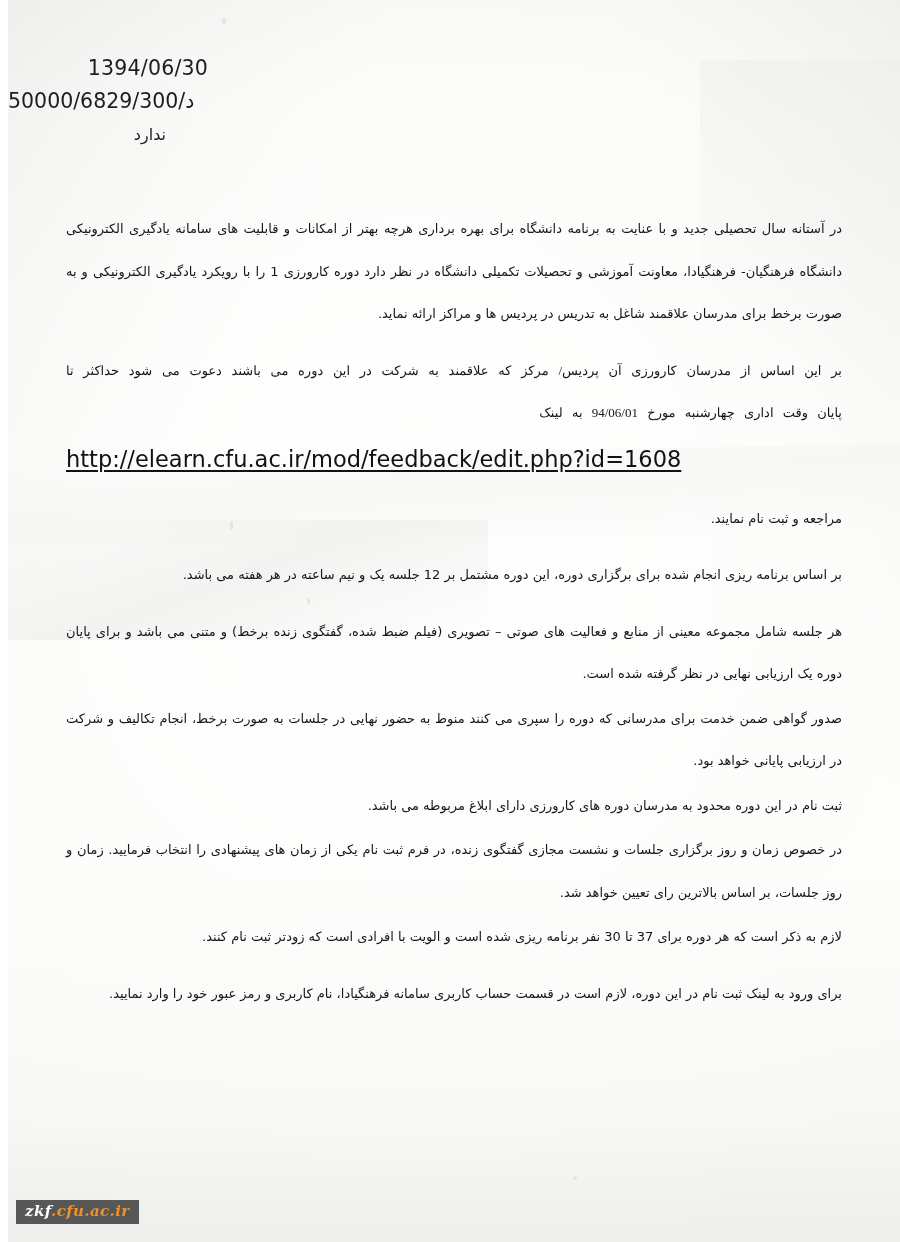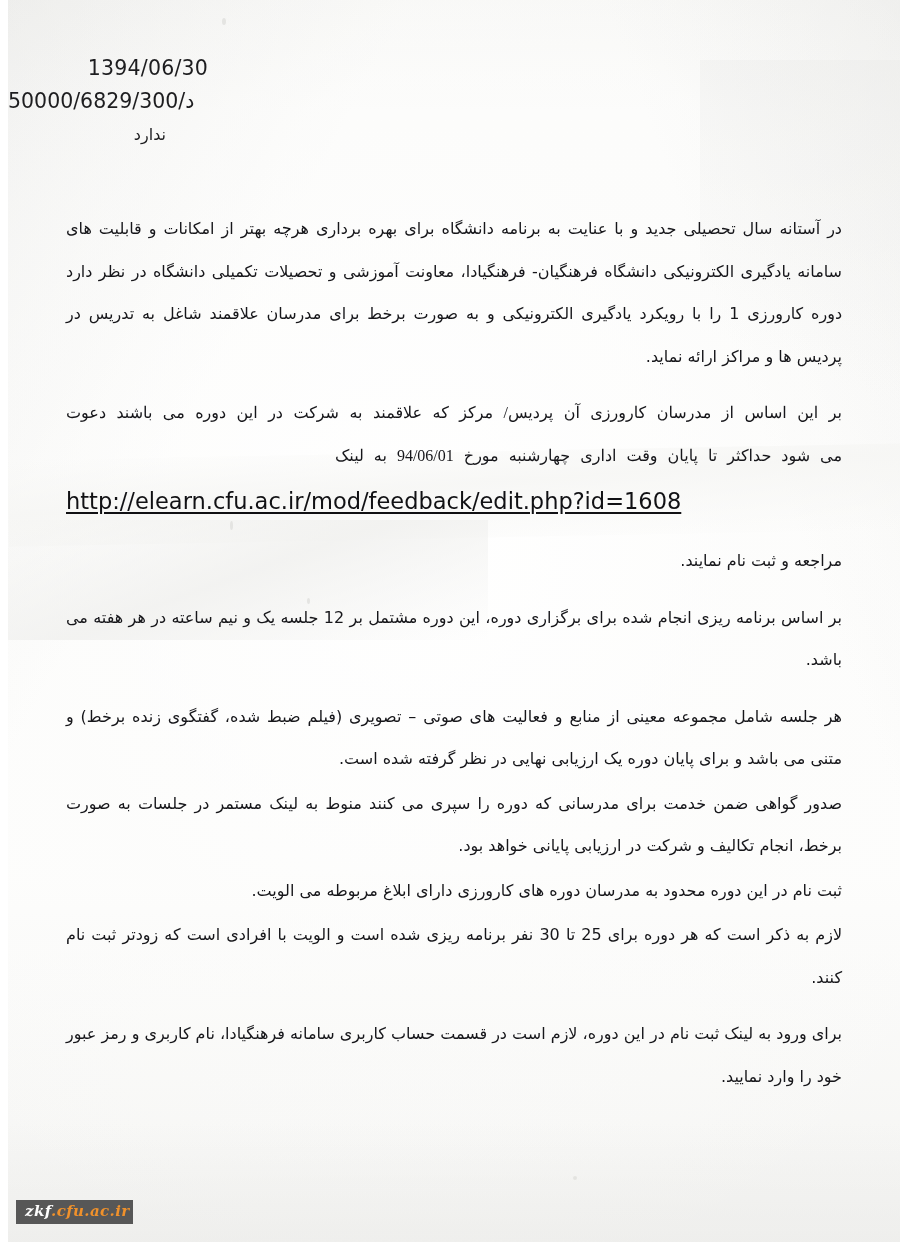--- a/index.html
+++ b/index.html
@@ -88,21 +88,21 @@
   .body-wrap {
     position: absolute;
     right: 58px;
     left: 58px;
     top: 208px;
     direction: rtl;
     text-align: justify;
     color: #16161a;
   }
   .para {
-    font-size: 16px;
+    font-size: 13px;
     line-height: 42.5px;
     margin: 0 0 2px 0;
     text-align: justify;
     text-justify: inter-word;
     font-family: "DejaVu Sans", sans-serif;
     font-weight: 400;
   }
   .para.gap-before { margin-top: 14px; }
   .para.tight { margin-bottom: 0; }
 
@@ -124,21 +124,21 @@
     font-family: "DejaVu Sans", sans-serif;
     margin: 4px 0 19px 0;
   }
 
   
   .watermark {
     position: absolute;
     left: 8px;
     bottom: 18px;
     background: #4c4c4c;
-    padding: 3px 3px 4px 9px;
+    padding: 3px 9px 4px 9px;
     direction: ltr;
     font-family: "DejaVu Serif", serif;
     font-style: italic;
     font-weight: 700;
     font-size: 15px;
     letter-spacing: .4px;
     line-height: 17px;
     opacity: .93;
   }
   .wm-a { color: #ffffff; }
@@ -171,26 +171,27 @@
     <p class="para wide tight gap-before">بر این اساس از مدرسان کارورزی آن پردیس/ مرکز که علاقمند به شرکت در این دوره می باشند دعوت می شود حداکثر تا پایان وقت اداری چهارشنبه مورخ 94/06/01 به لینک</p>
 
     <div class="link-line">http://elearn.cfu.ac.ir/mod/feedback/edit.php?id=1608</div>
 
     <p class="para">مراجعه و ثبت نام نمایند.</p>
 
     <p class="para gap-before">بر اساس برنامه ریزی انجام شده برای برگزاری دوره، این دوره مشتمل بر 12 جلسه یک و نیم ساعته در هر هفته می باشد.</p>
 
     <p class="para gap-before">هر جلسه شامل مجموعه معینی از منابع و فعالیت های صوتی – تصویری (فیلم ضبط شده، گفتگوی زنده برخط) و متنی می باشد و برای پایان دوره یک ارزیابی نهایی در نظر گرفته شده است.</p>
 
-    <p class="para">صدور گواهی ضمن خدمت برای مدرسانی که دوره را سپری می کنند منوط به لینک مستمر در جلسات به صورت برخط، انجام تکالیف و شرکت در ارزیابی پایانی خواهد بود.</p>
+    <p class="para">صدور گواهی ضمن خدمت برای مدرسانی که دوره را سپری می کنند منوط به حضور نهایی در جلسات به صورت برخط، انجام تکالیف و شرکت در ارزیابی پایانی خواهد بود.</p>
 
-    <p class="para">ثبت نام در این دوره محدود به مدرسان دوره های کارورزی دارای ابلاغ مربوطه می الویت.</p>
+    <p class="para">ثبت نام در این دوره محدود به مدرسان دوره های کارورزی دارای ابلاغ مربوطه می باشد.</p>
 
+    <p class="para">در خصوص زمان  و روز برگزاری جلسات و نشست مجازی گفتگوی زنده، در فرم ثبت نام یکی از زمان های پیشنهادی را انتخاب فرمایید. زمان و روز جلسات، بر اساس بالاترین رای تعیین خواهد شد.</p>
 
-    <p class="para">لازم به ذکر است که هر دوره برای 25 تا 30 نفر برنامه ریزی شده است و الویت با افرادی است که زودتر ثبت نام کنند.</p>
+    <p class="para">لازم به ذکر است که هر دوره برای 37 تا 30 نفر برنامه ریزی شده است و الویت با افرادی است که زودتر ثبت نام کنند.</p>
 
     <p class="para gap-before">برای ورود به لینک ثبت نام در این دوره، لازم است در قسمت حساب کاربری سامانه فرهنگیادا، نام کاربری و رمز عبور خود را وارد نمایید.</p>
 
   </div>
 
   <div class="watermark">
     <span class="wm-a">zkf</span><span class="wm-b">.cfu.ac.ir</span>
   </div>
 
 </div>

